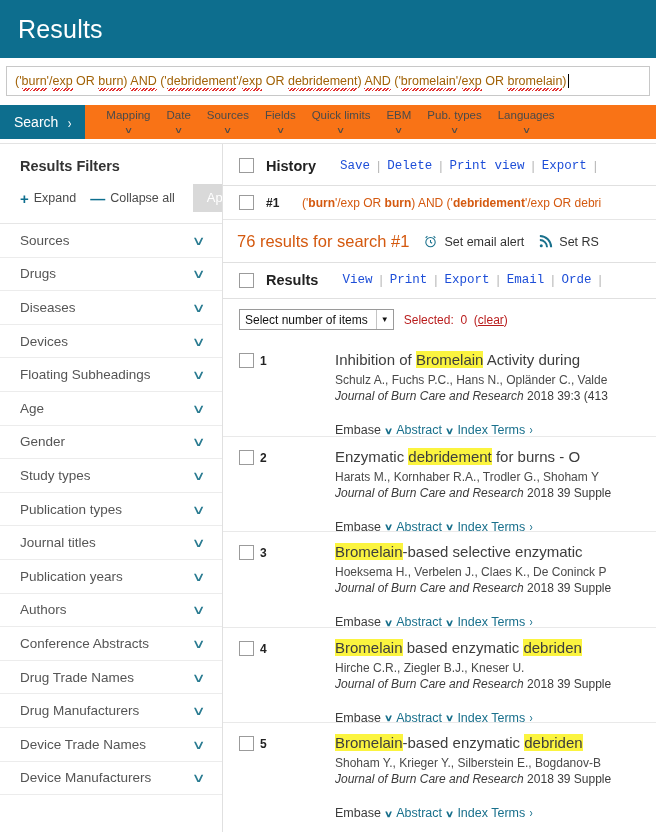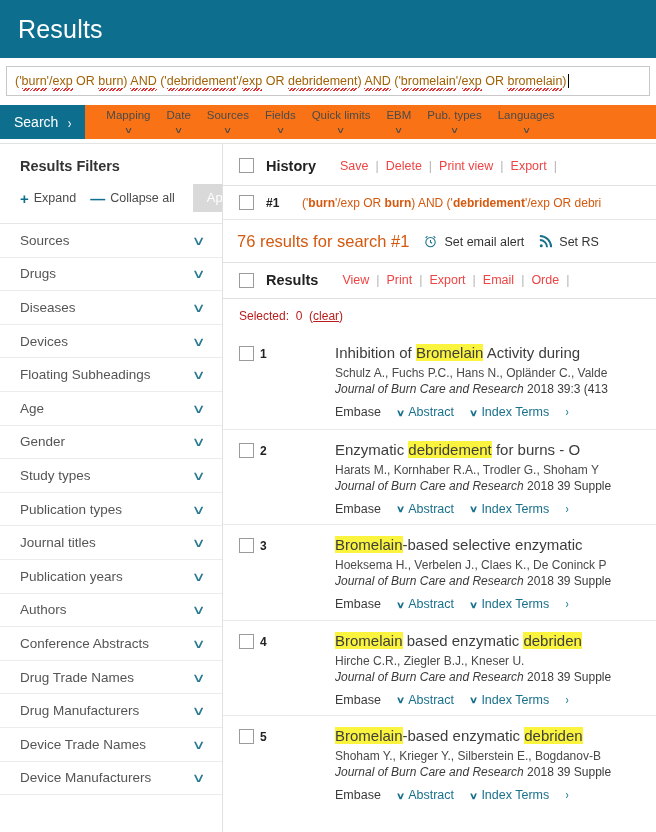--- a/index.html
+++ b/index.html
@@ -222,21 +222,21 @@
     color: #222;
   }
   .hd-links {
     display: flex;
     align-items: center;
     font-size: 12.5px;
     color: #3b3b3b;
     margin-left: 12px;
     white-space: nowrap;
   }
-  .hd-links a { color: #ef4444; text-decoration: none; cursor: pointer; }
+  .hd-links a { color: #1d4ed8; text-decoration: none; cursor: pointer; font-family: Liberation Mono, monospace; }
   .hd-links .sep { color: #b5b5b5; margin: 0 7px; }
 
   .hist-row {
     display: flex;
     align-items: center;
     padding: 9px 0 9px 16px;
     gap: 12px;
     border-bottom: 1px solid #e6e6e6;
     overflow: hidden;
   }
@@ -373,22 +373,22 @@
     font-size: 12px;
     color: #3b3b3b;
     font-style: italic;
     white-space: nowrap;
     line-height: 17px;
   }
   .r-source .plain { font-style: normal; }
   .r-actions {
     display: flex;
     align-items: center;
-    gap: 16px;
-    margin-top: 7px;
+    gap: 4px;
+    margin-top: 18px;
     white-space: nowrap;
   }
   .r-actions .db {
     font-size: 12.5px;
     color: #3b3b3b;
   }
   .r-actions .act {
     font-size: 12.5px;
     color: #19708c;
     display: flex;
@@ -613,20 +613,24 @@
           <a>Export</a>
           <span class="sep">|</span>
           <a>Email</a>
           <span class="sep">|</span>
           <a>Orde</a>
           <span class="sep">|</span>
         </span>
     </div>
 
     <div class="select-row">
+      <span class="sel-box">
+        <span>Select number of items</span>
+        <span class="arrow-cell">▼</span>
+      </span>
       <span class="sel-meta"><span>Selected:</span>&nbsp;&nbsp;<span>0</span>&nbsp;&nbsp;<span>(</span><u>clear</u><span>)</span></span>
     </div>
 
     <div id="result-list">
         <div class="result">
           <div class="r-left">
             <span class="chk"></span>
             <span class="idx">1</span>
           </div>
           <div class="r-body">

